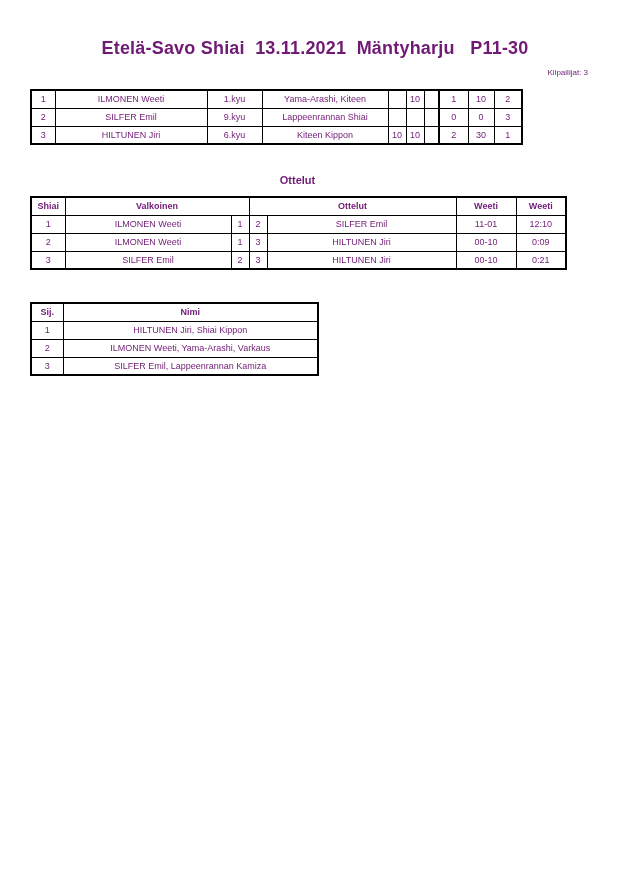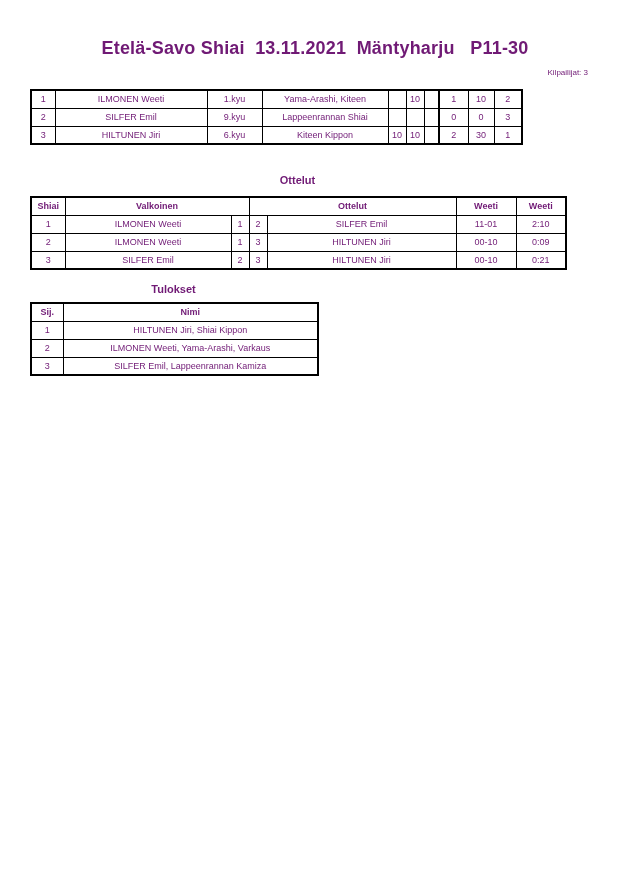--- a/index.html
+++ b/index.html
@@ -145,21 +145,21 @@
       <th>Weeti</th>
       <th>Weeti</th>
     </tr>
     <tr>
       <td>1</td>
       <td class="al">ILMONEN Weeti</td>
       <td>1</td>
       <td>2</td>
       <td class="al">SILFER Emil</td>
       <td>11-01</td>
-      <td>2:10</td>
+      <td>12:10</td>
     </tr>
     <tr>
       <td>2</td>
       <td class="al">ILMONEN Weeti</td>
       <td>1</td>
       <td>3</td>
       <td class="al">HILTUNEN Jiri</td>
       <td>00-10</td>
       <td>0:09</td>
     </tr>
@@ -168,21 +168,20 @@
       <td class="al">SILFER Emil</td>
       <td>2</td>
       <td>3</td>
       <td class="al">HILTUNEN Jiri</td>
       <td>00-10</td>
       <td>0:21</td>
     </tr>
   </tbody>
     </table>
 
-  <div class="section-title" id="title-tulokset">Tulokset</div>
 
   <table id="table-tulokset">
     <colgroup>
       <col style="width:32px">
         <col style="width:255px">
     </colgroup>
     <tbody>
         <tr>
       <th>Sij.</th>
       <th>Nimi</th>

